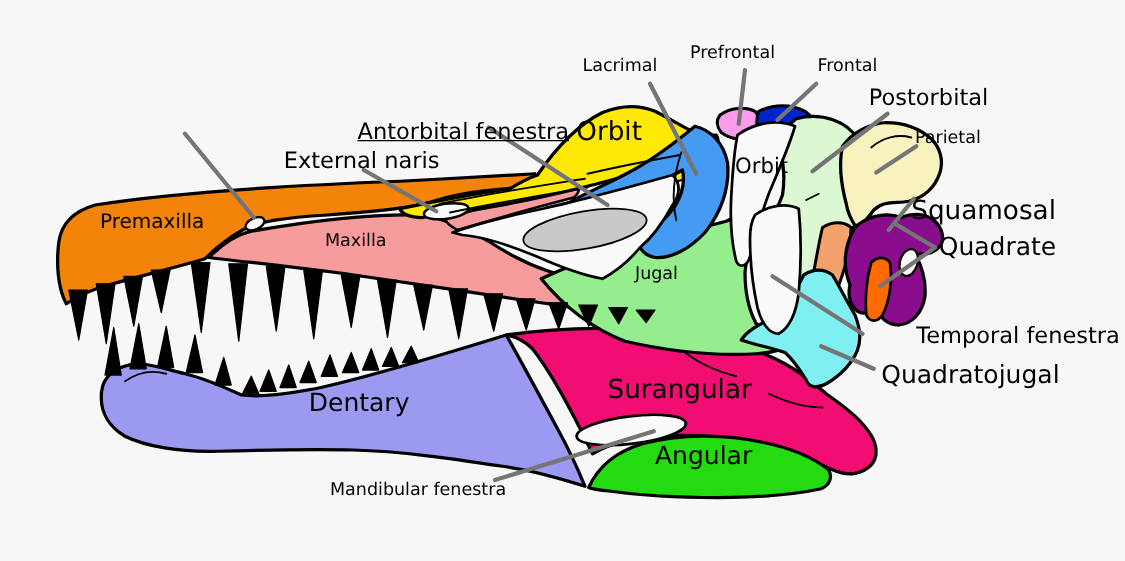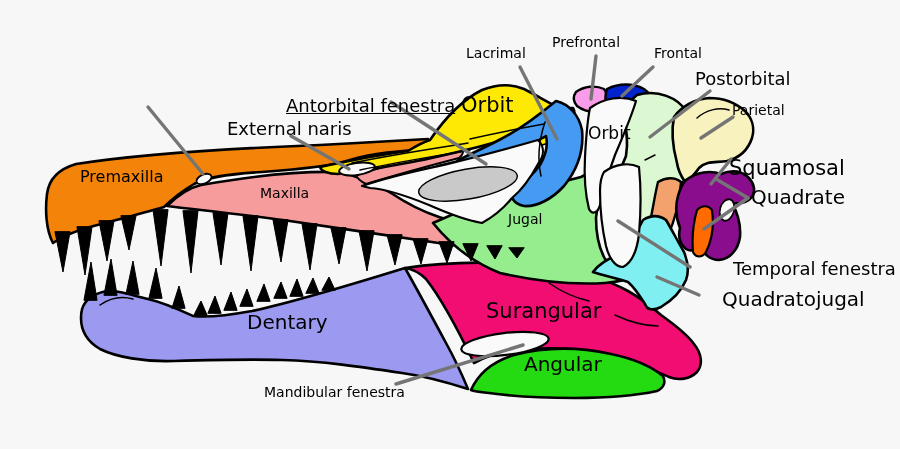--- a/index.html
+++ b/index.html
@@ -21,21 +21,21 @@
   .l-nasal{left:461px;top:93px;font-size:21px;}
   .l-lacrimal{left:466px;top:45px;}
   .l-prefrontal{left:552px;top:34px;}
   .l-frontal{left:654px;top:45px;}
   .l-postorbital{left:695px;top:69px;font-size:18px;}
   .l-parietal{left:732px;top:102px;}
   .l-squamosal{left:729px;top:144px;font-size:21px;margin-top:12px;}
   .l-quadrate{left:751px;top:186px;font-size:20px;}
   .l-orbit{left:588px;top:124px;font-size:17px;}
   .l-temporal{left:689px;top:259px;font-size:18px;padding-left:44px;}
-  .l-quadratojugal{left:705px;top:288px;font-size:20px;margin-left:17px;}
+  .l-quadratojugal{left:705px;top:288px;font-size:20px;}
   .l-jugal{left:508px;top:211px;}
   .l-premaxilla{left:80px;top:168px;font-size:16px;}
   .l-maxilla{left:260px;top:185px;}
   .l-dentary{left:247px;top:311px;font-size:20px;}
   .l-surangular{left:474px;top:299px;font-size:21px;margin-left:12px;}
   .l-angular{left:524px;top:353px;font-size:20px;}
   .l-mandibular{left:264px;top:384px;}
 </style>
 </head>
 <body>

